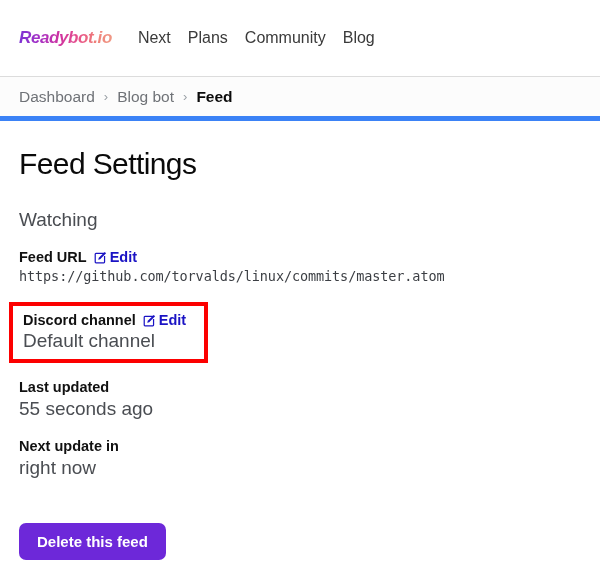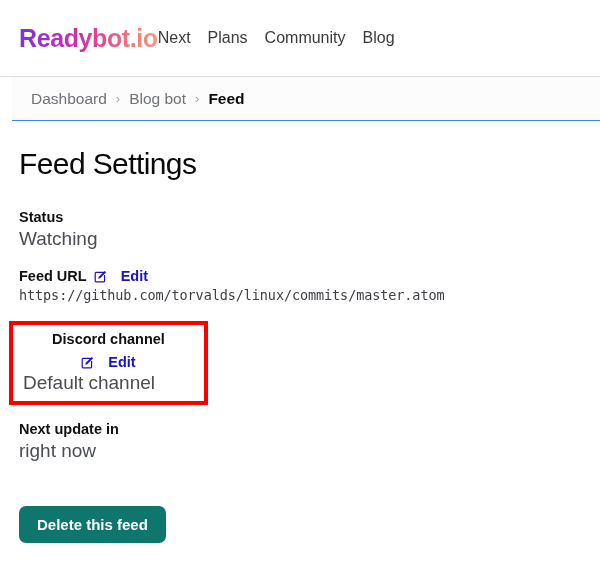--- a/index.html
+++ b/index.html
@@ -21,52 +21,53 @@
   
   .site-header {
     height: 77px;
     border-bottom: 1px solid #dcdcdc;
     display: flex;
     align-items: center;
     padding: 0 0 0 19px;
     background: #ffffff;
   }
   .brand {
-    font-size: 25px;
+    font-size: 17px;
     font-weight: bold;
     letter-spacing: -0.4px;
     background-image: linear-gradient(95deg, #7b34d4 0%, #a531c6 22%, #d0339f 45%, #e8548a 65%, #ef7f78 82%, #f09a86 100%);
     -webkit-background-clip: text;
     background-clip: text;
     color: transparent;
     -webkit-text-fill-color: transparent;
-    white-space: nowrap;
+    margin-right: 26px;
+    white-space: nowrap;
+    font-style: italic;
   }
   .nav {
     display: flex;
     align-items: center;
     gap: 17px;
   }
   .nav a {
     color: #3a3a3a;
     text-decoration: none;
     font-size: 16px;
     white-space: nowrap;
   }
 
   
   .crumb-bar {
     height: 44px;
     background: #fcfcfc;
-    border-bottom: 1px solid #3b82f6;
+    border-bottom: 5px solid #3b82f6;
     display: flex;
     align-items: center;
     padding-left: 19px;
     gap: 9px;
-    margin-left: 12px;
   }
   .crumb {
     color: #6f7277;
     font-size: 15.5px;
     text-decoration: none;
     white-space: nowrap;
   }
   .crumb.current {
     color: #0b0b0b;
     font-weight: bold;
@@ -111,21 +112,21 @@
   .field-value.mono {
     font-family: "DejaVu Sans Mono", "Liberation Mono", monospace;
     font-size: 13.5px;
     color: #3c3f44;
     letter-spacing: -0.1px;
   }
 
   .edit-link {
     display: inline-flex;
     align-items: center;
-    gap: 14px;
+    gap: 3px;
     color: #1a13c4;
     text-decoration: none;
     font-weight: bold;
     font-size: 14.5px;
     cursor: pointer;
   }
   .edit-icon {
     display: inline-block;
     width: 13px;
     height: 13px;
@@ -135,26 +136,26 @@
   
   .field.highlighted {
     position: relative;
     border: 4px solid #fc0000;
     margin-left: -10px;
     margin-right: 0;
     padding: 6px 10px 7px 10px;
     width: 199px;
     margin-bottom: 16px;
   }
-  .field.highlighted .field-label-row { margin-bottom: 2px; flex-direction: column; }
+  .field.highlighted .field-label-row { margin-bottom: 2px; }
 
   .delete-btn {
     margin-top: 26px;
     display: inline-block;
-    background: #0f766e;
+    background: #6d28d9;
     color: #ffffff;
     font-weight: bold;
     font-size: 15px;
     border: none;
     border-radius: 7px;
     padding: 10px 18px;
     cursor: pointer;
     font-family: "Liberation Sans", sans-serif;
   }
 </style>
@@ -177,23 +178,20 @@
   <a class="crumb">Blog bot</a>
   <span class="crumb-sep">›</span>
   <span class="crumb current">Feed</span>
 </div>
 
 <main class="main">
   <h1 class="page-title">Feed Settings</h1>
 
   
   <div class="field">
-    <div class="field-label-row">
-      <span class="field-label">Status</span>
-    </div>
     <div class="field-value">Watching</div>
   </div>
 
   
   <div class="field">
     <div class="field-label-row">
       <span class="field-label">Feed URL</span>
       <a class="edit-link">
         <span class="edit-icon">
           <svg width="13" height="13" viewBox="0 0 16 16" fill="none" xmlns="http://www.w3.org/2000/svg">
@@ -218,20 +216,26 @@
             <path d="M12.1 3.0 H2.4 a0.9 0.9 0 0 0 -0.9 0.9 V13.6 a0.9 0.9 0 0 0 0.9 0.9 H12.1 a0.9 0.9 0 0 0 0.9 -0.9 V7.0" stroke="#1a13c4" stroke-width="1.5" fill="none" stroke-linecap="square"></path>
           </svg>
         </span>
         <span>Edit</span>
       </a>
     </div>
     <div class="field-value">Default channel</div>
   </div>
 
   
+  <div class="field">
+    <div class="field-label-row">
+      <span class="field-label">Last updated</span>
+    </div>
+    <div class="field-value">55 seconds ago</div>
+  </div>
 
   
   <div class="field">
     <div class="field-label-row">
       <span class="field-label">Next update in</span>
     </div>
     <div class="field-value">right now</div>
   </div>
 
   <button class="delete-btn">Delete this feed</button>

